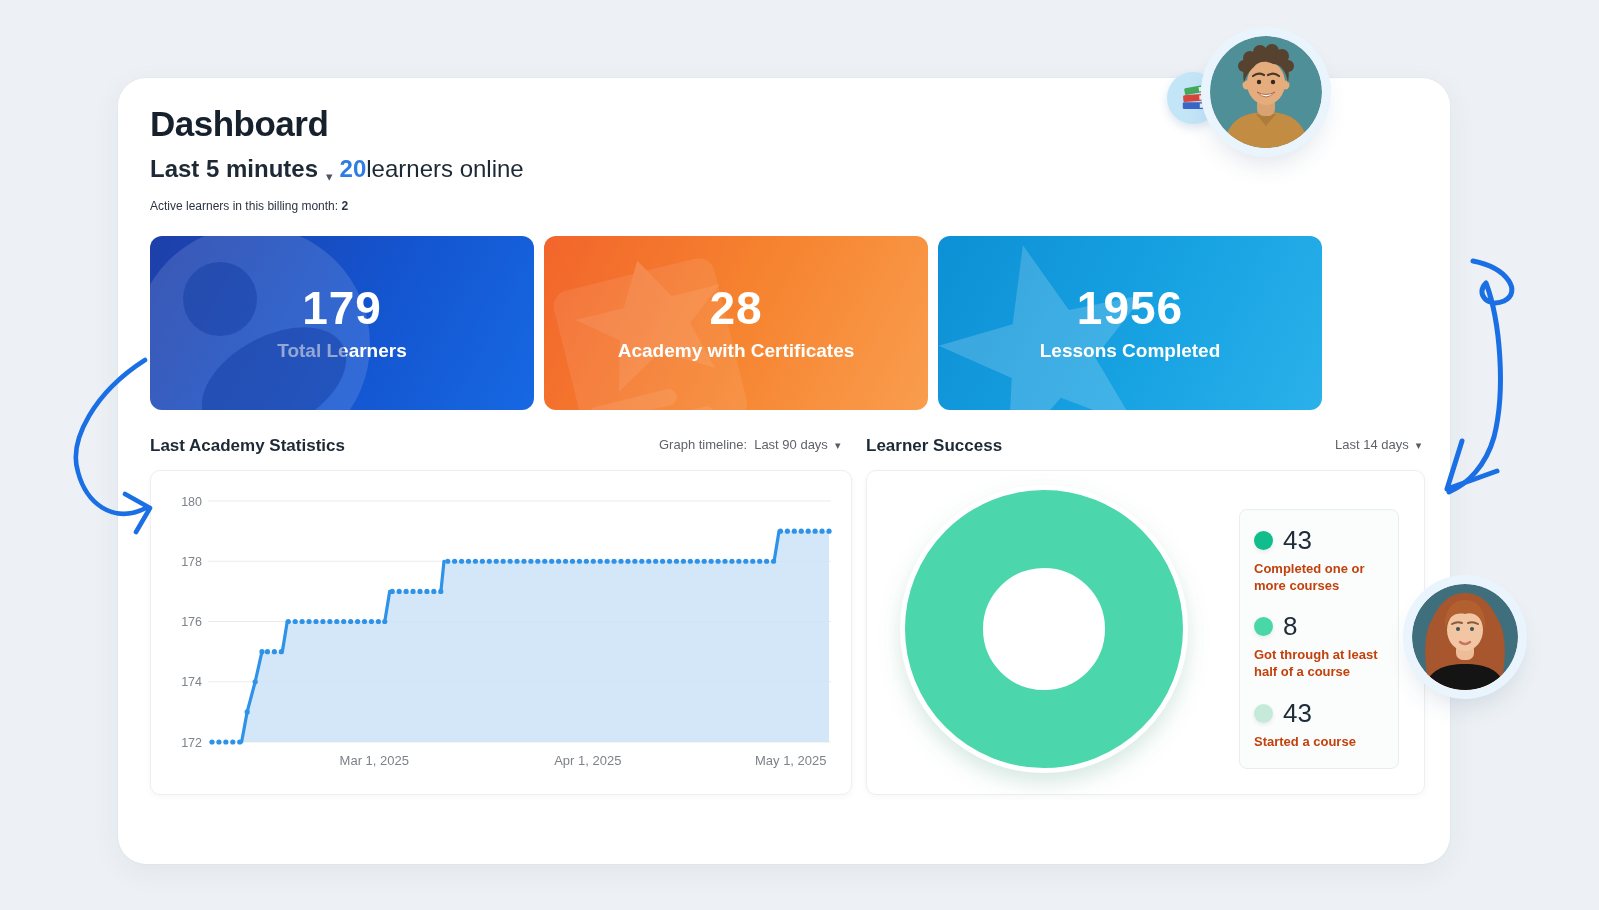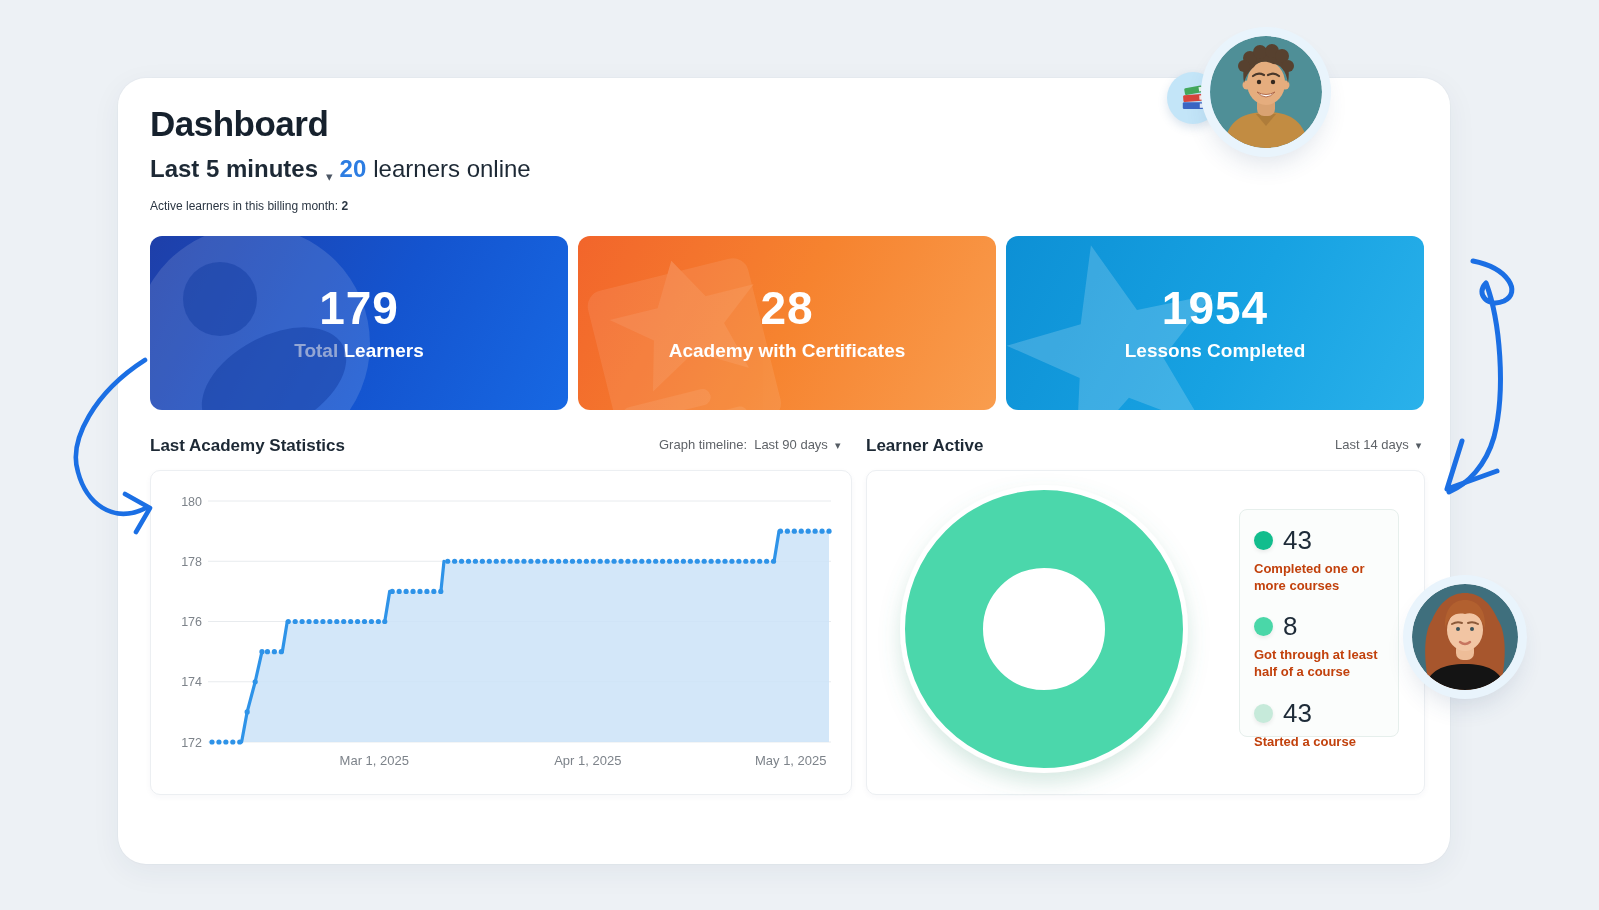--- a/index.html
+++ b/index.html
@@ -22,26 +22,26 @@
     position:absolute; left:150px; top:104px;
     font-size:35px; font-weight:bold; color:#16212d; letter-spacing:-.5px;
   }
   .subtitle {
     position:absolute; left:150px; top:155px; display:flex; align-items:flex-end;
     font-size:24px; color:#1d2935;
   }
   .subtitle .period { font-weight:bold; }
   .caret { font-size:13px; color:#4b5563; line-height:1; }
   .subtitle .caret { margin:4px 7px 0 8px; cursor:pointer; }
-  .subtitle .online-count { font-weight:bold; color:#2d7de2; margin-right:7px; }
+  .subtitle .online-count { font-weight:bold; color:#2d7de2; }
   .active-line { position:absolute; left:150px; top:199px; font-size:12px; color:#2b3643; }
   .active-line b { font-weight:bold; }
 
   
-  .cards { position:absolute; left:150px; top:236px; width:1274px; display:flex; gap:10px; }
+  .cards { position:absolute; left:150px; top:236px; width:1172px; display:flex; gap:10px; }
   .card {
     position:relative; flex:1; height:174px; border-radius:12px; overflow:hidden;
     display:flex; flex-direction:column; align-items:center; justify-content:center;
     color:#fff; text-align:center;
   }
   .card-blue   { background:linear-gradient(118deg,#1e3fa9 0%,#1454cf 55%,#1768e3 100%); }
   .card-orange { background:linear-gradient(118deg,#f2652b 0%,#f6832f 50%,#f99d4e 100%); }
   .card-sky    { background:linear-gradient(118deg,#0d90d5 0%,#17a2e2 55%,#2ab1ea 100%); }
   .card .num { font-size:46px; font-weight:bold; letter-spacing:1px; line-height:1; margin-bottom:9px; }
   .card .lbl { font-size:19px; font-weight:bold; }
@@ -56,21 +56,21 @@
   
   .subcard {
     position:absolute; background:#fff; border:1px solid #eceff2; border-radius:10px;
     box-shadow:0 2px 6px rgba(40,60,90,.04);
   }
   #academy-card { left:150px; top:470px; width:702px; height:325px; }
   #success-card { left:866px; top:470px; width:559px; height:325px; }
 
   
   .legend {
-    position:absolute; left:372px; top:38px; width:160px; height:228px;
+    position:absolute; left:372px; top:38px; width:160px; height:260px;
     background:#fbfdfc; border:1px solid #e6efec; border-radius:8px; padding:15px 14px;
   }
   .legend-item { margin-bottom:17px; }
   .legend-row { display:flex; align-items:center; gap:10px; margin-bottom:5px; }
   .legend-dot { width:19px; height:19px; border-radius:50%; box-shadow:0 2px 4px rgba(0,0,0,.08); }
   .legend-val { font-size:26px; color:#1e2b38; }
   .legend-lbl { font-size:13px; font-weight:bold; color:#c2410c; line-height:1.28; white-space:pre-line; }
 
   
   .avatar {
@@ -128,32 +128,32 @@
           <rect x="30" y="176" width="110" height="16" rx="8"></rect>
         </g>
       </svg>
       <div class="num">28</div>
       <div class="lbl">Academy with Certificates</div>
     </div>
     <div class="card card-sky">
       <svg class="watermark" width="300" height="200" viewBox="0 0 300 200">
         <polygon fill="#ffffff" opacity="0.18" points="0,-112 29,-38 106,-35 43,14 66,91 0,45 -66,91 -43,14 -106,-35 -29,-38" transform="translate(112,118) rotate(-14)"></polygon>
       </svg>
-      <div class="num">1954</div>
+      <div class="num">1956</div>
       <div class="lbl">Lessons Completed</div>
     </div>
   </div>
 
   <div class="sec-title" style="left:150px; top:436px;">Last Academy Statistics</div>
   <div class="dropdown" style="left:659px; top:437px;">
     <span>Graph timeline:</span>
     <span>Last 90 days</span>
     <span class="caret">▾</span>
   </div>
-  <div class="sec-title" style="left:866px; top:436px;">Learner Active</div>
+  <div class="sec-title" style="left:866px; top:436px;">Learner Success</div>
   <div class="dropdown" style="left:1335px; top:437px;">
     <span>Last 14 days</span>
     <span class="caret">▾</span>
   </div>
 
   <div class="subcard" id="academy-card">
     <svg id="academy-chart" width="702" height="325" viewBox="0 0 702 325">
         <line x1="57" x2="680" y1="271" y2="271" stroke="#e8ebee" stroke-width="1"></line>
         <text x="51" y="275.5" text-anchor="end" font-size="12.5" fill="#7d838a" font-family="Liberation Sans, DejaVu Sans, sans-serif">172</text>
         <line x1="57" x2="680" y1="210.75" y2="210.75" stroke="#e8ebee" stroke-width="1"></line>

